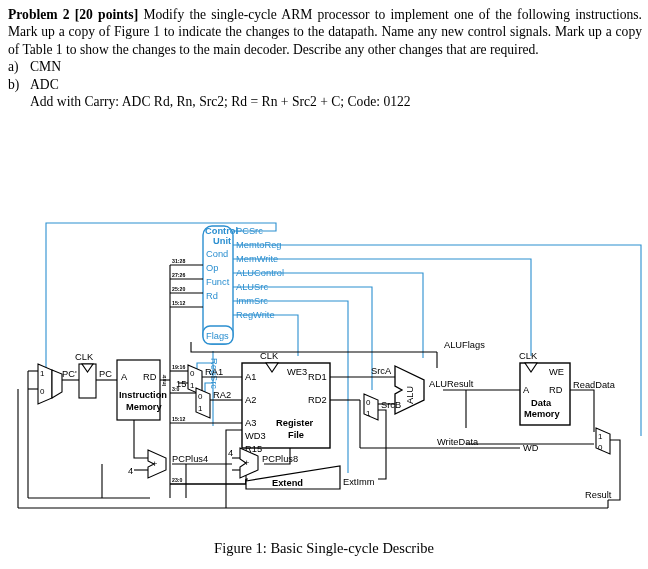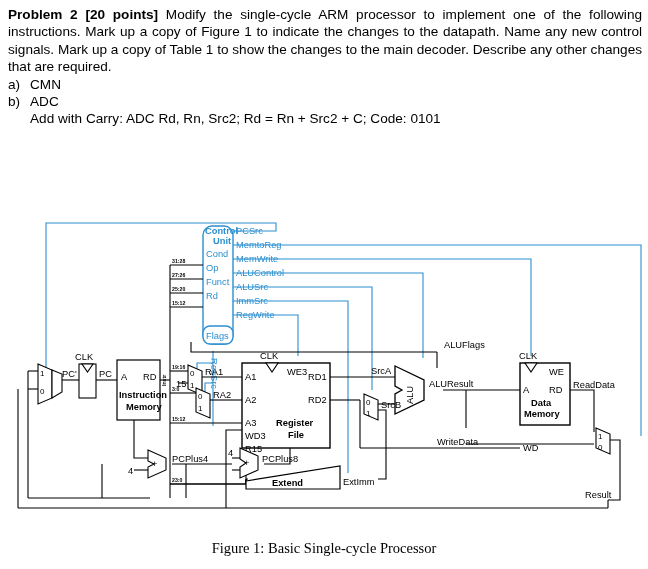--- a/index.html
+++ b/index.html
@@ -2,21 +2,21 @@
 <html><head>
 <meta charset="utf-8">
 <style>
   html,body{margin:0;padding:0;background:#ffffff;}
   body{width:648px;height:569px;overflow:hidden;
        font-family:"Liberation Serif", serif;color:#000;}
   #page{position:relative;width:648px;height:569px;}
 
   
   .ptext{position:absolute;left:8px;top:6px;width:634px;
-         font-family:Liberation Sans, sans-serif;font-size:13.6px;line-height:17.4px;
+         font-family:Liberation Serif, serif;font-size:13.6px;line-height:17.4px;
          text-align:justify;}
   .ptext b{font-weight:bold;}
   .plist{margin:0;padding:0;list-style:none;}
   .plist li{display:flex;align-items:flex-start;}
   .plist .mk{width:22px;flex:0 0 22px;}
 
   
   #fig{position:absolute;left:0;top:208px;width:624px;height:330px;}
   #fig svg{display:block;}
   .cap{position:absolute;left:0;top:540px;width:648px;text-align:center;
@@ -45,21 +45,21 @@
       <li>
         <span class="mk">a)</span>
         <span>CMN</span>
       </li>
       <li>
         <span class="mk">b)</span>
         <span>ADC</span>
       </li>
       <li>
         <span class="mk"></span>
-        <span>Add with Carry: ADC Rd, Rn, Src2; Rd = Rn + Src2 + C; Code: 0101</span>
+        <span>Add with Carry: ADC Rd, Rn, Src2; Rd = Rn + Src2 + C; Code: 0122</span>
       </li>
     </ul>
   </div>
 
   <div id="fig">
   <svg width="648" height="330" viewBox="0 0 648 330" xmlns="http://www.w3.org/2000/svg">
     <defs>
       <g id="muxshape"></g>
     </defs>
 
@@ -308,15 +308,15 @@
 
     <g>
       <polygon points="246,273 340,258 340,281 246,281" fill="#fff" stroke="#000" stroke-width="1.2"></polygon>
       <text class="lblb" x="272" y="278">Extend</text>
       <text class="lbl" x="343" y="277">ExtImm</text>
     </g>
 
   </svg>
   </div>
 
-  <div class="cap">Figure 1: Basic Single-cycle Processor</div>
+  <div class="cap">Figure 1: Basic Single-cycle Describe</div>
 
 </div>
 
 </body></html>

